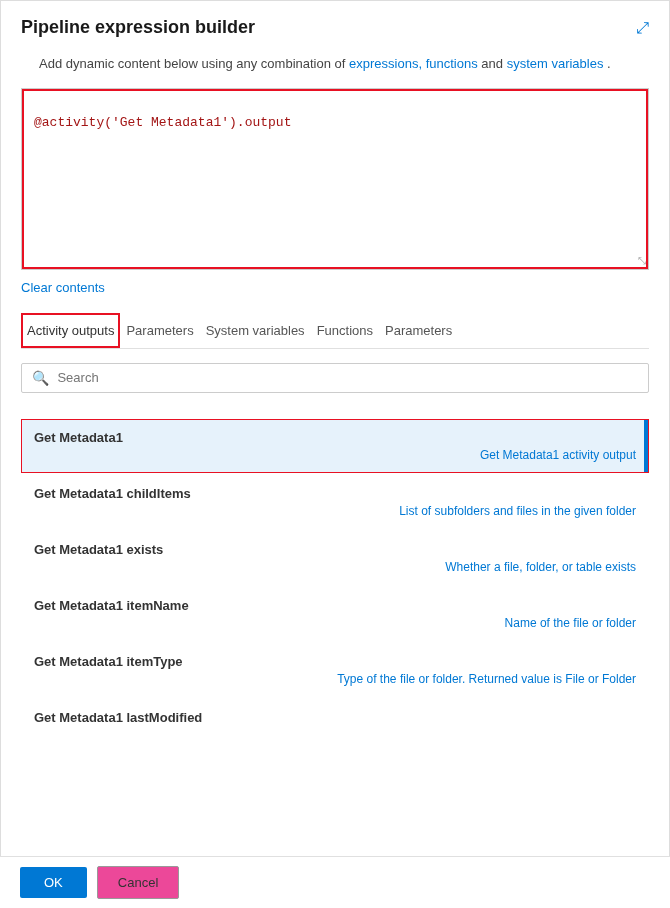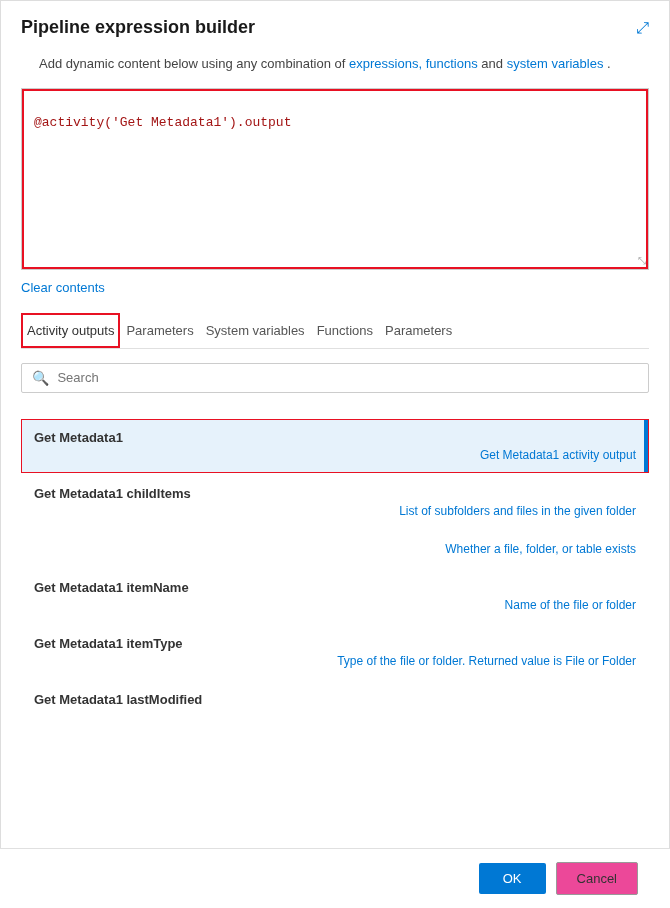--- a/index.html
+++ b/index.html
@@ -146,28 +146,27 @@
     .list-item-desc {
       font-size: 12px;
       color: #0078d4;
       text-align: right;
     }
     .dialog-footer {
       position: absolute;
       bottom: 0;
       left: 0;
       right: 0;
-      height: 60px;
+      height: 52px;
       border-top: 1px solid #e0e0e0;
       display: flex;
       align-items: center;
-      padding: 0 32px;
+      padding: 0 20px;
       gap: 10px;
       background: #fff;
-      justify-content: flex-end;
     }
     .btn-ok {
       background: #0078d4;
       color: #fff;
       border: none;
       padding: 8px 24px;
       font-size: 13px;
       cursor: pointer;
       border-radius: 2px;
     }
@@ -236,20 +235,21 @@
       <div class="list-item-desc">Get Metadata1 activity output</div>
       <div class="selected-bar"></div>
     </div>
 
     <div class="list-item">
       <div class="list-item-title">Get Metadata1 childItems</div>
       <div class="list-item-desc">List of subfolders and files in the given folder</div>
     </div>
 
     <div class="list-item">
+      <div class="list-item-title">Get Metadata1 exists</div>
       <div class="list-item-desc">Whether a file, folder, or table exists</div>
     </div>
 
     <div class="list-item">
       <div class="list-item-title">Get Metadata1 itemName</div>
       <div class="list-item-desc">Name of the file or folder</div>
     </div>
 
     <div class="list-item">
       <div class="list-item-title">Get Metadata1 itemType</div>

